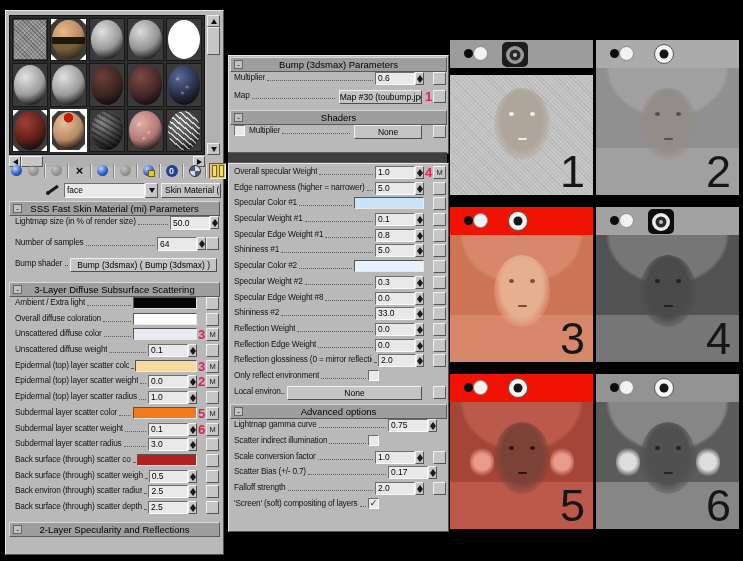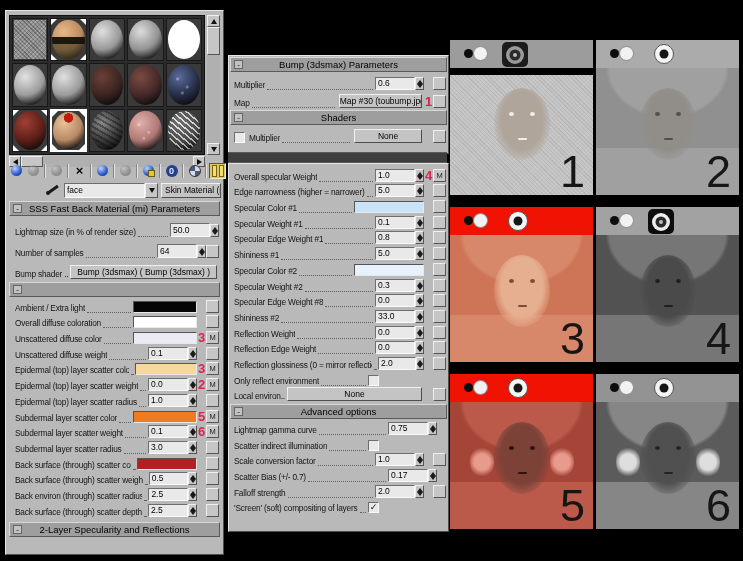--- a/index.html
+++ b/index.html
@@ -8,21 +8,21 @@
   
   .panel{position:absolute;background:#b9b9b9;
          border-top:1px solid #e6e6e6;border-left:1px solid #e6e6e6;
          border-right:1px solid #4f4f4f;border-bottom:1px solid #4f4f4f;}
   .rhead{position:relative;height:13px;margin:1px 1px 0 1px;background:#9e9e9e;
          border-top:1px solid #d8d8d8;border-left:1px solid #d8d8d8;
          border-right:1px solid #595959;border-bottom:1px solid #595959;
          font-size:9.5px;line-height:13px;text-align:center;color:#000;}
   .rminus{position:absolute;left:3px;top:2px;width:9px;height:9px;background:#c2c2c2;
           border:1px solid #666;font-size:8px;line-height:7px;text-align:center;color:#000;box-sizing:border-box;}
-  .prow{display:flex;align-items:flex-end;height:15.7px;padding:0 2px 0 5px;}
+  .prow{display:flex;align-items:flex-start;height:15.7px;padding:0 2px 0 5px;}
   .plabel{font-size:8.3px;letter-spacing:-0.2px;white-space:nowrap;overflow:hidden;min-width:0;flex:0 1 auto;color:#141414;}
   .leader{flex:1 0 2px;border-bottom:1px dotted #606060;height:8px;margin:0 2px;min-width:2px;}
   .field{box-sizing:border-box;width:40px;height:13px;background:#e9e9e9;
          border-top:1px solid #6e6e6e;border-left:1px solid #6e6e6e;
          border-bottom:1px solid #fbfbfb;border-right:1px solid #fbfbfb;
          font-size:8.5px;line-height:11px;padding:0 2px;color:#000;overflow:hidden;white-space:nowrap;}
   .field.wide{flex:1;}
   .spn{width:9px;height:13px;display:flex;flex-direction:column;justify-content:space-between;
        box-sizing:border-box;padding:2px 0;background:#c6c6c6;
        border-top:1px solid #efefef;border-left:1px solid #efefef;border-bottom:1px solid #555;border-right:1px solid #555;align-items:center;}
@@ -277,21 +277,21 @@
         <span class="dd-arrow">
             <i class="tri dn"></i>
           </span>
       </span>
       <span class="pbtn" id="mtl-type-btn">Skin Material (m</span>
     </div>
 
     <div id="rollouts">
       <div class="rhead">
         <span class="rminus">-</span>
-        <span>SSS Fast Back Material (mi) Parameters</span>
+        <span>SSS Fast Skin Material (mi) Parameters</span>
       </div>
       <div id="r1-rows">
           <div class="prow">
             <span class="plabel">Lightmap size (in % of render size)</span>
             <span class="leader"></span>
             <span class="field">50.0</span>
             <span class="spn">
               <i class="u"></i>
               <i class="d"></i>
             </span>
@@ -307,20 +307,21 @@
             <span class="mbtn"></span>
           </div>
           <div class="prow">
             <span class="plabel">Bump shader ..</span>
             <span class="pbtn flex">Bump (3dsmax)  ( Bump (3dsmax) )</span>
           </div>
         </div>
 
       <div class="rhead" style="margin-top:3px;">
         <span class="rminus">-</span>
+        <span>3-Layer Diffuse Subsurface Scattering</span>
       </div>
       <div id="r2-rows">
           <div class="prow">
             <span class="plabel">Ambient / Extra light</span>
             <span class="leader"></span>
             <span class="cswatch" style="background: rgb(5, 5, 5); width: 64px;"></span>
             <span class="ann" style="color: rgb(224, 33, 80);"></span>
             <span class="mbtn"></span>
           </div>
           <div class="prow">

